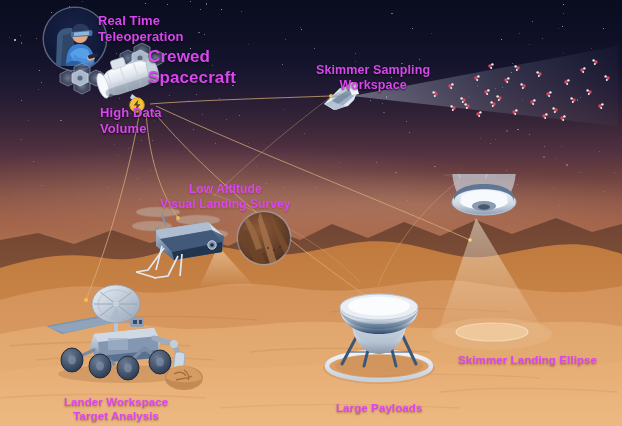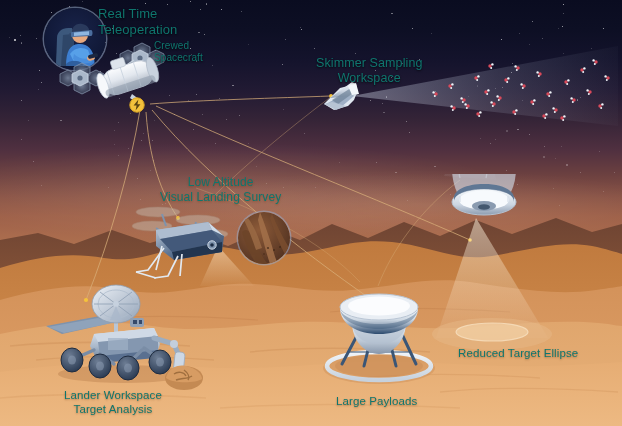--- a/index.html
+++ b/index.html
@@ -45,34 +45,35 @@
   
   .stars{position:absolute;left:0;top:0;width:622px;height:220px;}
   .star{position:absolute;background:#fff;border-radius:50%;}
 
   
   .terrain{position:absolute;left:0;top:0;width:622px;height:426px;}
 
   
   .lbl{
     position:absolute;
-    color:#0f766e;
-    font-weight:normal;
+    color:#d946ef;
+    font-weight:bold;
     text-align:center;
     line-height:1.22;
     letter-spacing:.1px;
     white-space:pre;
     text-shadow:0 1px 2px rgba(0,0,0,.55);
     pointer-events:none;
+    margin-top:7px;
   }
   .lbl.dark-bg{text-shadow:0 1px 2px rgba(0,0,0,.75);}
   .lbl.light-bg{text-shadow:0 1px 2px rgba(120,60,20,.45);}
 
   .lbl-rt{left:98px;top:6px;font-size:13px;text-align:left;}
-  .lbl-cs{left:154px;top:40px;font-size:10px;text-align:left;}
+  .lbl-cs{left:148px;top:40px;font-size:17px;text-align:left;}
   .lbl-hdv{left:100px;top:98px;font-size:13px;text-align:left;}
   .lbl-ss{left:316px;top:56px;font-size:12.5px;text-align:center;}
   .lbl-la{left:160px;top:175px;font-size:12px;text-align:center;}
   .lbl-lw{left:64px;top:388px;font-size:11.5px;text-align:center;}
   .lbl-lp{left:336px;top:394px;font-size:11.5px;text-align:center;}
   .lbl-rle{left:458px;top:346px;font-size:11.5px;text-align:center;}
 
   
   .inset-ring{
     position:absolute;border-radius:50%;
@@ -828,27 +829,29 @@
       </g>
     </g>
   </svg>
 
   <div class="lbl lbl-rt dark-bg">Real Time
 Teleoperation</div>
 
   <div class="lbl lbl-cs dark-bg">Crewed
 Spacecraft</div>
 
+  <div class="lbl lbl-hdv dark-bg">High Data
+Volume</div>
 
   <div class="lbl lbl-ss dark-bg">Skimmer Sampling
 Workspace</div>
 
   <div class="lbl lbl-la light-bg">Low Altitude
 Visual Landing Survey</div>
 
   <div class="lbl lbl-lw light-bg">Lander Workspace
 Target Analysis</div>
 
   <div class="lbl lbl-lp light-bg">Large Payloads</div>
 
-  <div class="lbl lbl-rle light-bg">Reduced Target Ellipse</div>
+  <div class="lbl lbl-rle light-bg">Skimmer Landing Ellipse</div>
 
 </div>
 
 </body></html>

